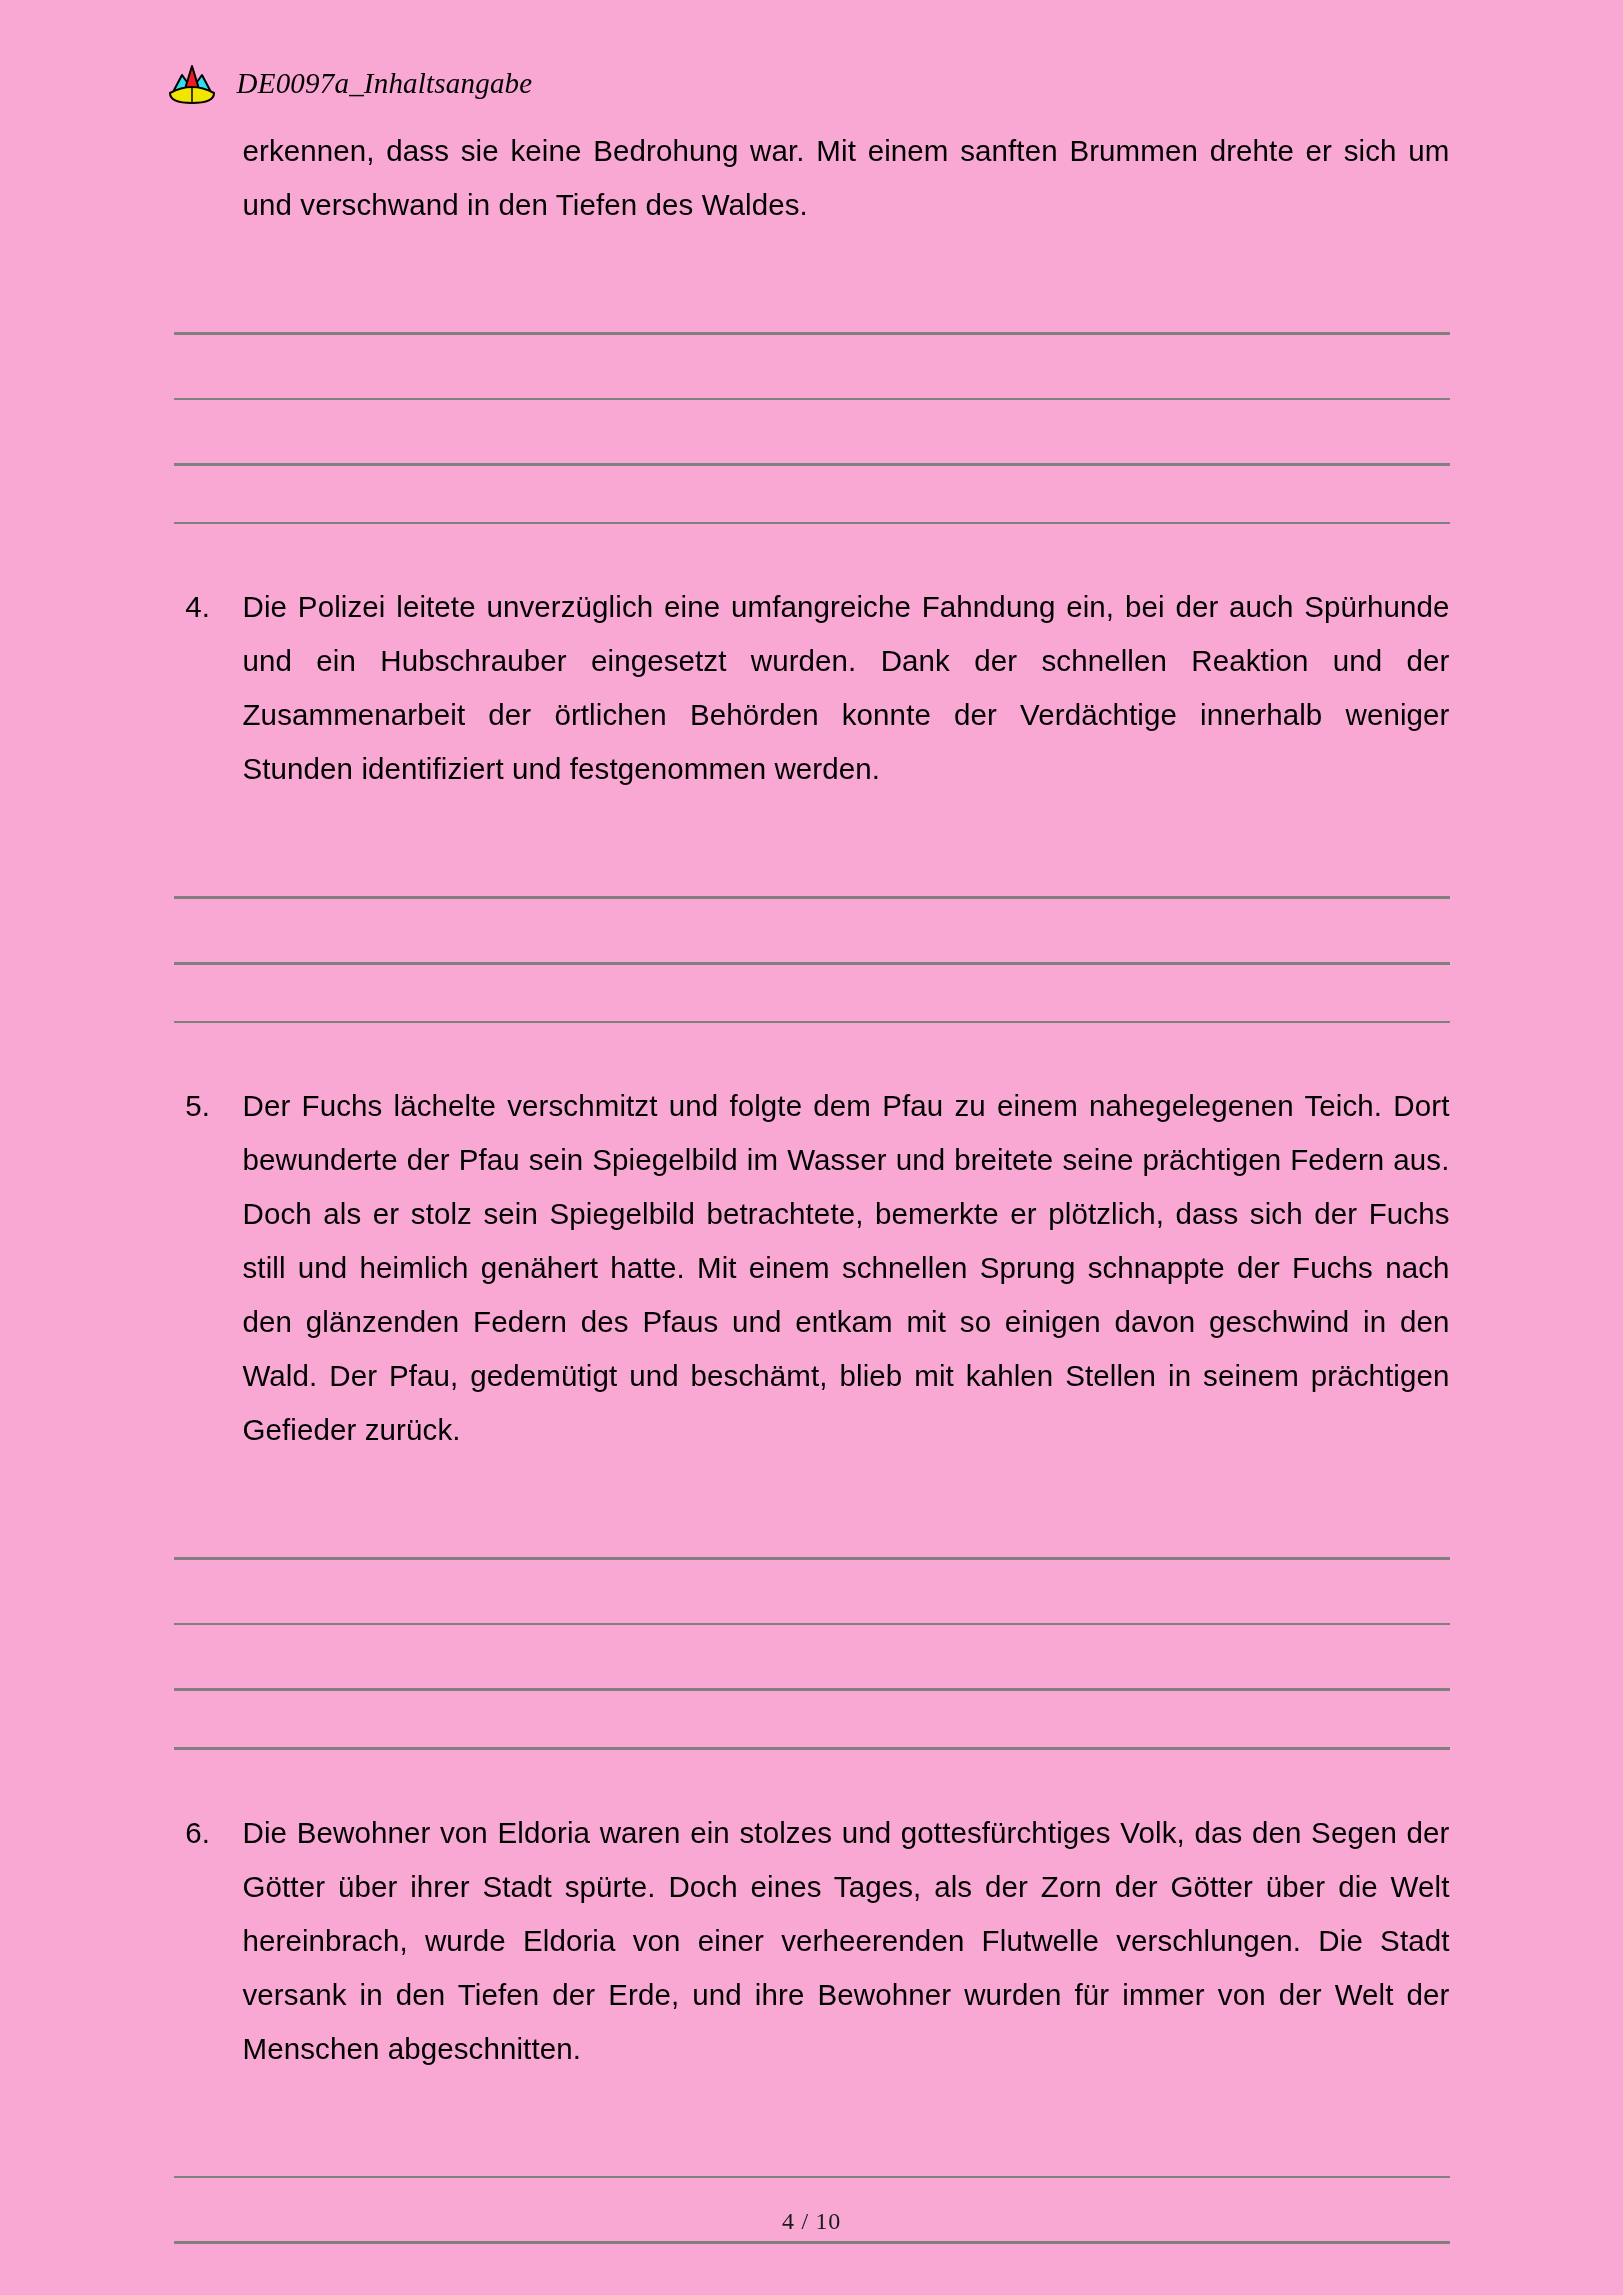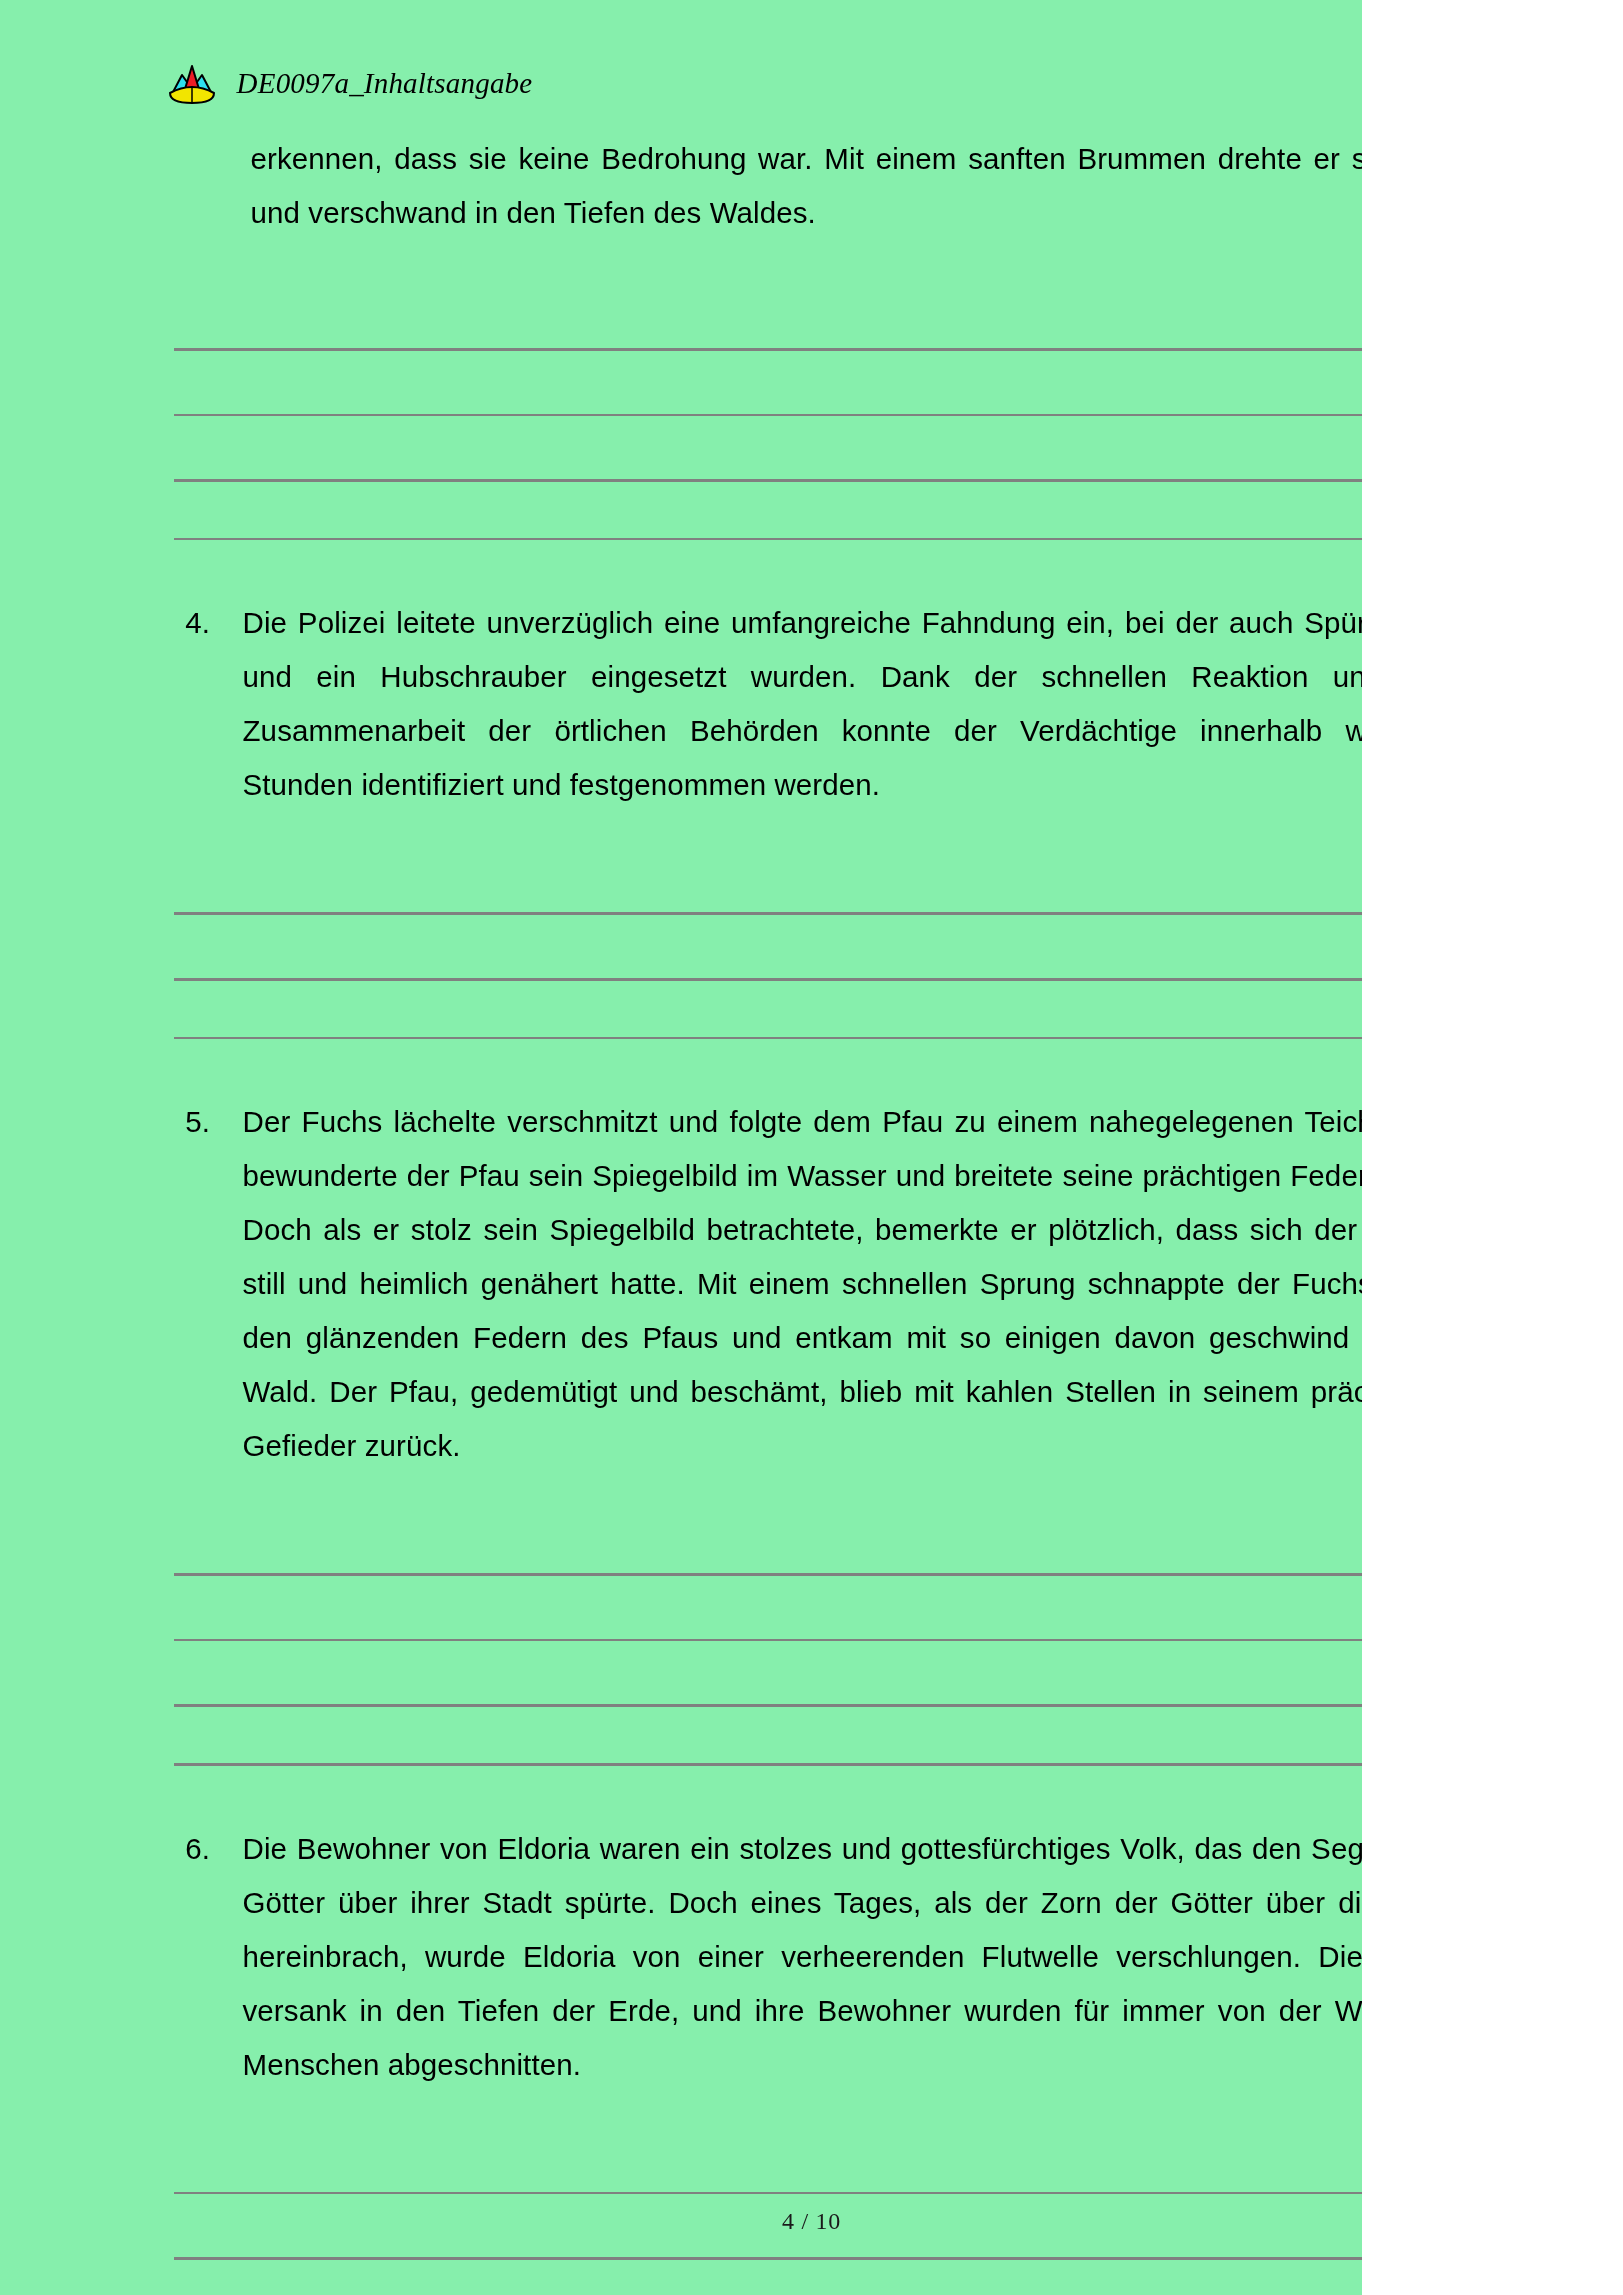--- a/index.html
+++ b/index.html
@@ -8,23 +8,23 @@
     padding: 0;
     background: #ffffff;
   }
   body {
     font-family: "Liberation Sans", sans-serif;
     color: #000000;
   }
 
   .page {
     position: relative;
-    width: 1362px;
+    width: 1623px;
     height: 2295px;
-    background: #86efac;
+    background: #f9a8d4;
     box-sizing: border-box;
     overflow: hidden;
   }
 
   
   .header {
     position: absolute;
     left: 0;
     top: 0;
     width: 1623px;
@@ -69,21 +69,21 @@
     width: 1276px; 
   }
 
   
   .para {
     font-size: 29.5px;
     line-height: 54px;
     text-align: justify;
     text-justify: inter-word;
     color: #000000;
-    margin: 8px;
+    margin: 0;
     padding: 0 0 0 69px; 
     box-sizing: border-box;
     width: 1276px;
     font-weight: 400;
     letter-spacing: 0.1px;
   }
   .para.last-line-left { text-align-last: left; }
 
   
   .item {

